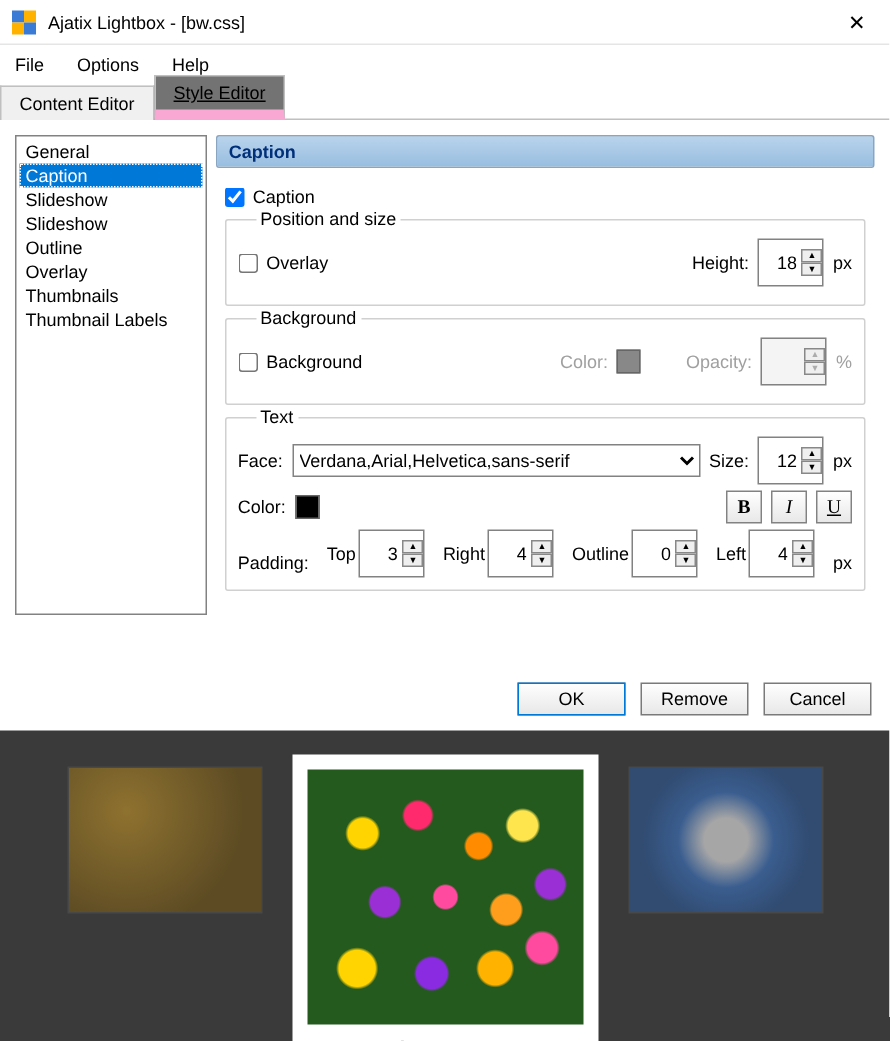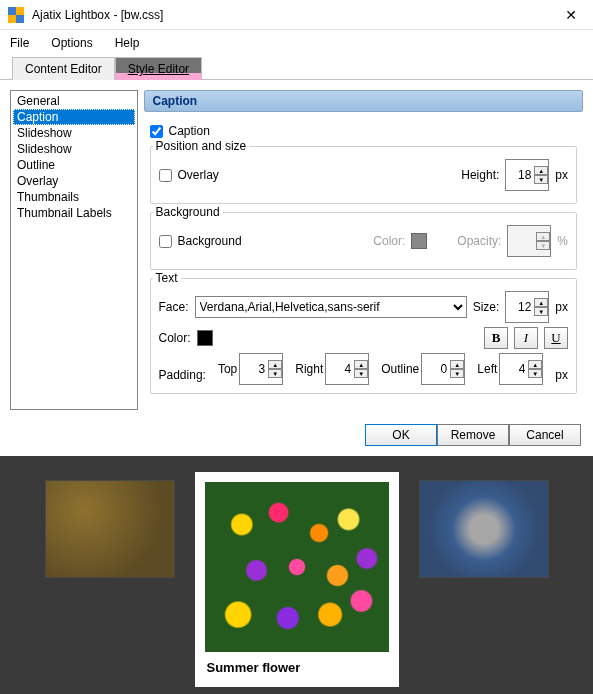--- a/index.html
+++ b/index.html
@@ -4,50 +4,50 @@
 <style>
 * { box-sizing: border-box; margin: 0; padding: 0; }
 body { font-family: "Segoe UI", Tahoma, sans-serif; font-size: 12px; background: #fff; width: 593px; height: 694px; overflow: hidden; }
 .titlebar { height: 30px; display: flex; align-items: center; padding: 0 8px; border-bottom: 1px solid #e5e5e5; }
 .titlebar .app-icon { width: 16px; height: 16px; margin-right: 8px; display: flex; flex-wrap: wrap; }
 .titlebar .app-icon span { width: 8px; height: 8px; }
 .titlebar .title { flex: 1; }
 .titlebar .close { font-size: 14px; cursor: pointer; padding: 0 8px; }
 .menubar { height: 26px; display: flex; align-items: center; padding: 0 6px; gap: 14px; }
 .menubar span { cursor: pointer; padding: 2px 4px; }
-.tabstrip { height: 24px; display: flex; padding: 0 12px; border-bottom: 1px solid #c0c0c0; }
+.tabstrip { height: 24px; display: flex; align-items: flex-end; padding: 0 0; border-bottom: 1px solid #c0c0c0; }
 .tab { padding: 4px 12px; border: 1px solid #c0c0c0; border-bottom: none; background: #f0f0f0; cursor: pointer; position: relative; top: 1px; }
 .tab.active { background: #737373; border-bottom: 7px solid #f9a8d4; text-decoration: underline; }
 .content-area { display: flex; padding: 10px; gap: 6px; }
 .left-panel { width: 155px; height: 320px; border: 1px solid #828282; background: #fff; padding: 2px; }
 .left-panel .item { padding: 1px 4px; cursor: pointer; }
 .left-panel .item.selected { background: #0078d7; color: #fff; outline: 1px dotted #fff; outline-offset: -1px; }
 .right-panel { flex: 1; }
 .panel-header { background: linear-gradient(#b9d3ec, #98bee0); color: #00307a; font-weight: bold; padding: 3px 8px; border: 1px solid #8aa5c2; border-radius: 2px; }
 .panel-body { padding: 8px 6px; }
 .check-row { display: flex; align-items: center; gap: 6px; margin: 4px 0; }
 .check-row input[type=checkbox] { width: 13px; height: 13px; }
 .fieldset { border: 1px solid #d0d0d0; border-radius: 2px; padding: 8px; margin: 8px 0; position: relative; }
-.fieldset .legend { position: absolute; top: -8px; left: 2px; background: #fff; padding: 0 3px; font-size: 12px; }
+.fieldset .legend { position: absolute; top: -8px; left: 20px; background: #fff; padding: 0 3px; font-size: 12px; }
 .row { display: flex; align-items: center; gap: 6px; margin: 4px 0; }
 .label { white-space: nowrap; }
 .label.disabled { color: #a0a0a0; }
 .spinner { display: flex; align-items: center; border: 1px solid #828282; height: 32px; background: #fff; }
 .spinner input { border: none; width: 28px; text-align: right; padding: 0 3px; font-size: 12px; outline: none; }
 .spinner .spins { display: flex; flex-direction: column; }
 .spinner .spins button { width: 14px; height: 9px; font-size: 6px; line-height: 6px; border: 1px solid #888; background: #efefef; padding: 0; cursor: pointer; }
 .spinner.disabled { background: #f4f4f4; }
 .spinner.disabled input { background: #f4f4f4; color: #a0a0a0; }
 .color-swatch { width: 16px; height: 16px; border: 1px solid #666; background: #000; cursor: pointer; }
 .color-swatch.disabled { background: #888; cursor: default; }
 select.face { flex: 1; height: 22px; border: 1px solid #828282; padding: 0 0; font-size: 12px; background: #fff; }
 .fmt-btn { width: 24px; height: 22px; border: 1px solid #828282; background: linear-gradient(#fff,#e8e8e8); font-family: "Times New Roman", serif; font-size: 13px; cursor: pointer; display: flex; align-items: center; justify-content: center; }
 .padding-block { display: flex; align-items: flex-end; gap: 12px; margin-top: 4px; }
 .padcol { display: flex; flex-direction: row; align-items: center; gap: 2px; }
-.button-row { display: flex; justify-content: flex-end; gap: 0; padding: 4px 12px 10px; }
+.button-row { display: flex; justify-content: flex-end; gap: 10px; padding: 4px 12px 10px; margin-top: 31px; }
 .btn { width: 72px; height: 22px; border: 1px solid #7a7a7a; background: linear-gradient(#fefefe,#e8e8e8); cursor: pointer; font-size: 12px; }
 .btn.primary { outline: 1px solid #0078d7; outline-offset: -1px; color: #000; }
 .preview { background: #3a3a3a; padding: 16px 0; display: flex; justify-content: center; gap: 20px; height: 262px; align-items: flex-start; }
 .thumb { width: 130px; height: 98px; border: 1px solid #555; opacity: 0.55; margin-top: 8px; }
 .thumb.leaves { background: radial-gradient(circle at 30% 30%, #d4a028, #7a5a12 70%); }
 .thumb.circle { background: radial-gradient(circle at 50% 50%, #fff 18%, #3a7bd5 40%, #2b5a9e 70%); }
 .card { width: 204px; background: #fff; padding: 10px; }
 .card .image { width: 100%; height: 170px; background:
   radial-gradient(circle at 20% 25%, #ffd400 0 5%, transparent 6%),
   radial-gradient(circle at 40% 18%, #ff2a6d 0 5%, transparent 6%),

